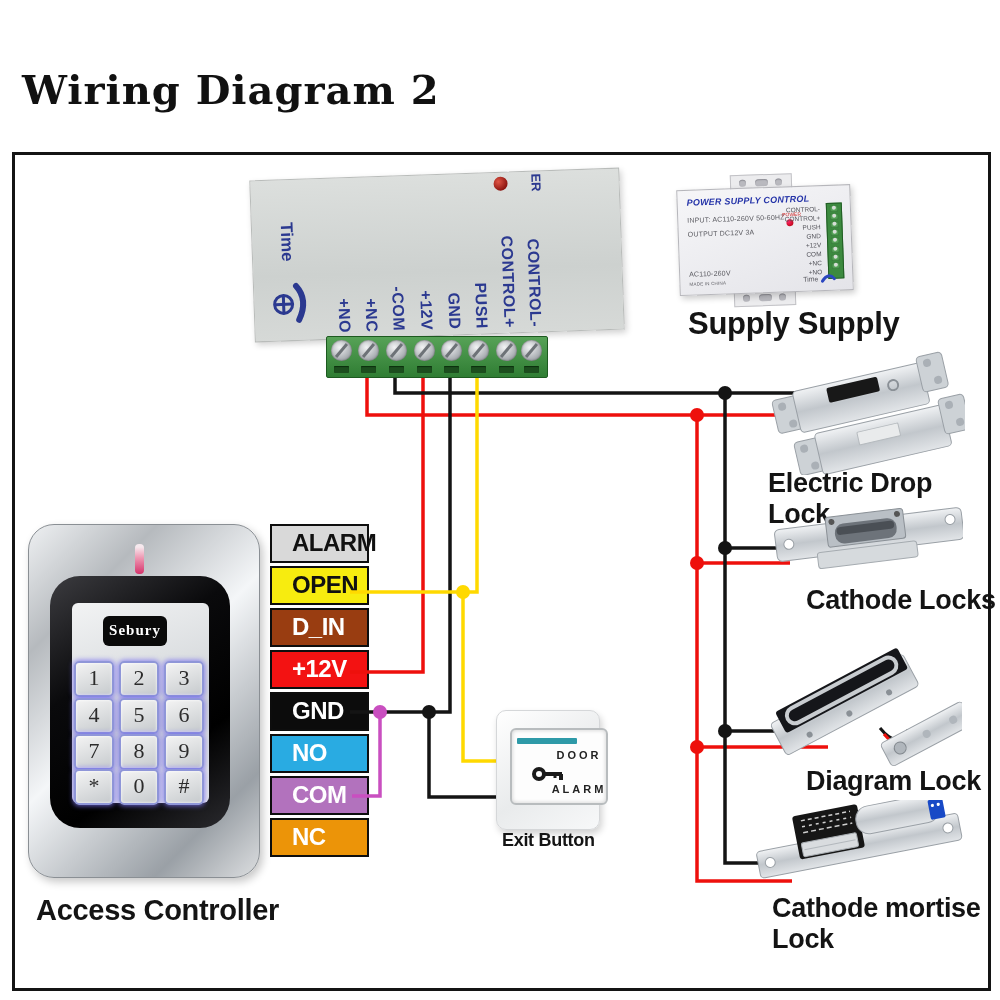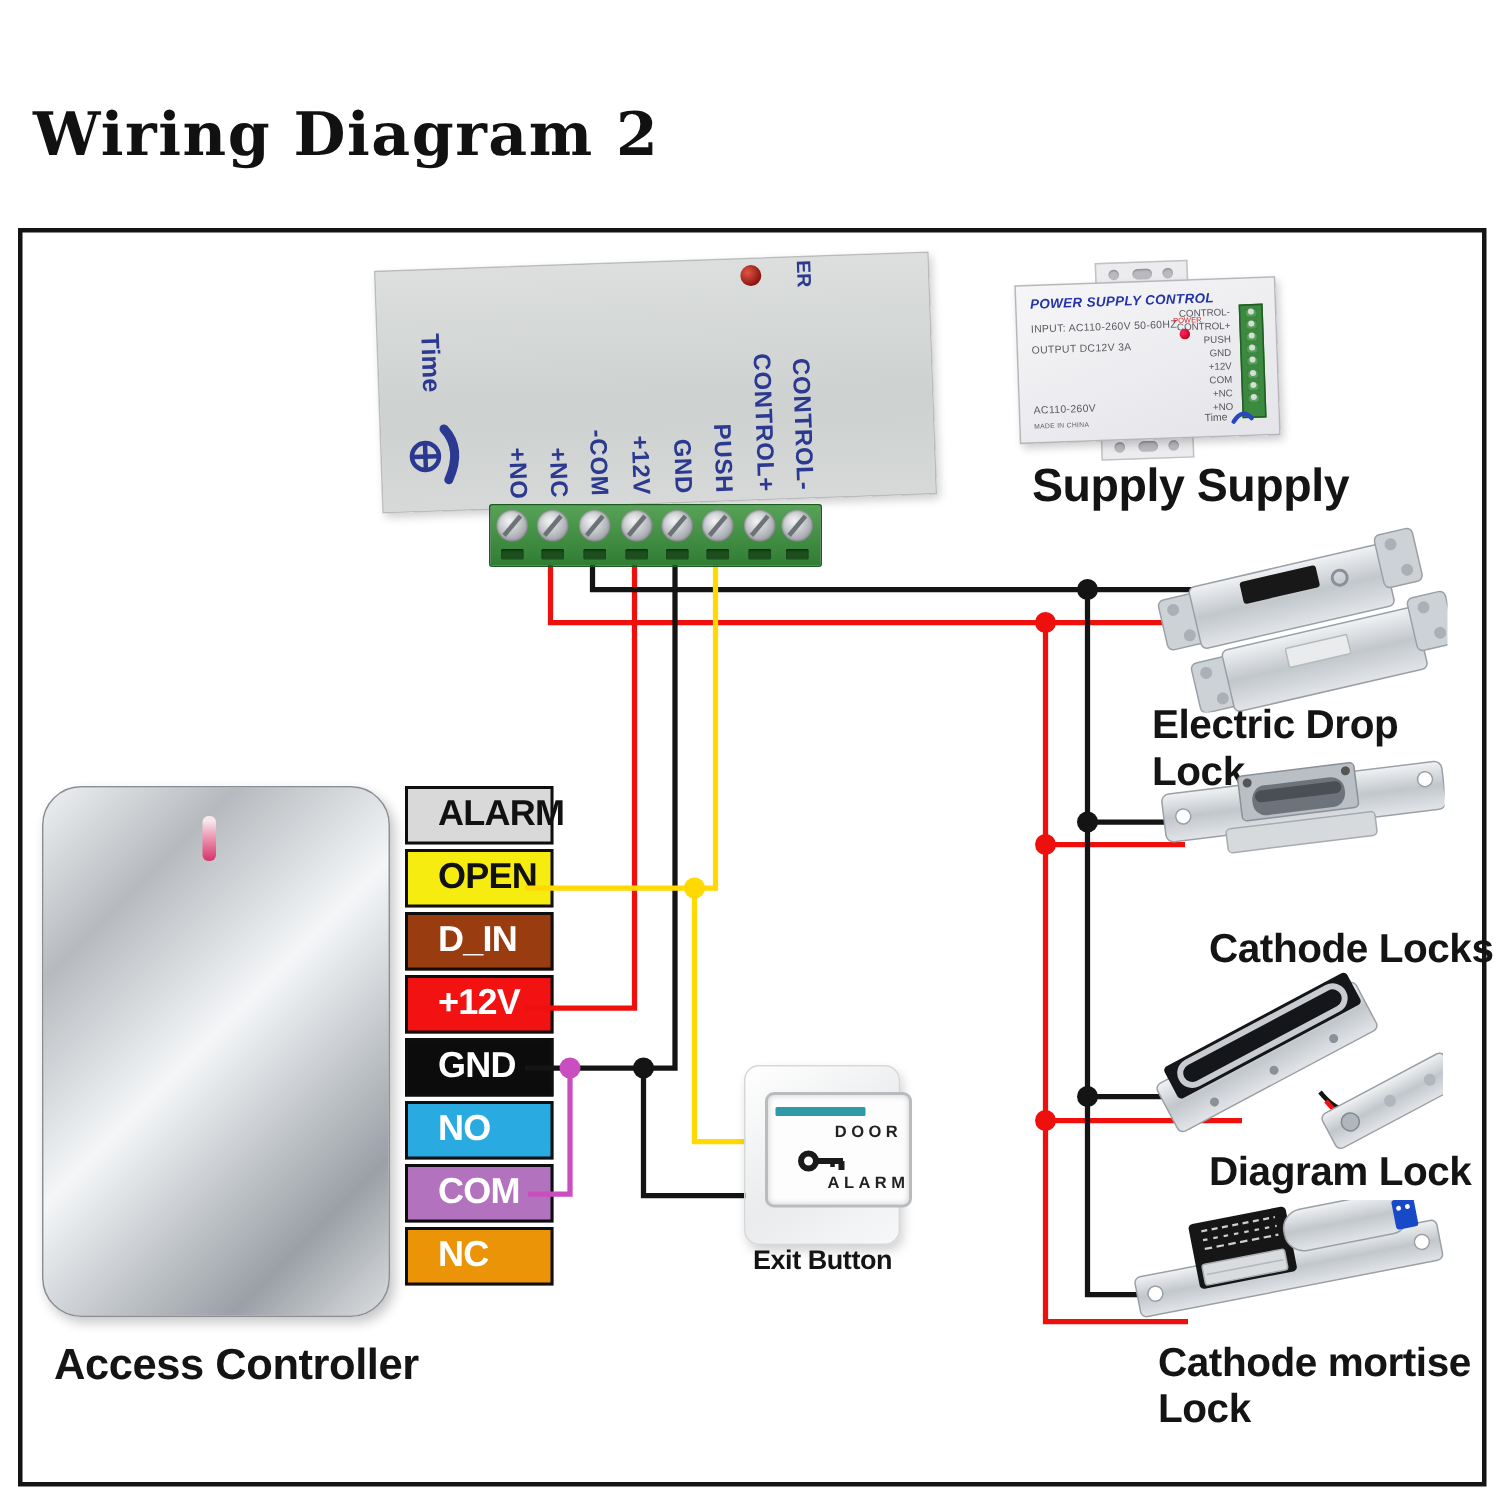--- a/index.html
+++ b/index.html
@@ -223,20 +223,37 @@
       <line x1="29" y1="9" x2="29" y2="15" stroke="#1a1a1a" stroke-width="4"></line>
       <line x1="23" y1="9" x2="23" y2="13" stroke="#1a1a1a" stroke-width="3"></line>
     </svg>
     <div class="exit-word" style="top:53px;">ALARM</div>
   </div>
 </div>
 <div class="abs caption" style="left:502px;top:830px;font-size:18px;">Exit Button</div>
 
 <div class="abs" id="acc">
   <div id="acc-led"></div>
+  <div id="acc-bezel">
+    <div id="acc-panel">
+      <div id="acc-logo">Sebury</div>
+      <div class="key" style="left:2px;top:58px;">1</div>
+      <div class="key" style="left:47px;top:58px;">2</div>
+      <div class="key" style="left:92px;top:58px;">3</div>
+      <div class="key" style="left:2px;top:95px;">4</div>
+      <div class="key" style="left:47px;top:95px;">5</div>
+      <div class="key" style="left:92px;top:95px;">6</div>
+      <div class="key" style="left:2px;top:131px;">7</div>
+      <div class="key" style="left:47px;top:131px;">8</div>
+      <div class="key" style="left:92px;top:131px;">9</div>
+      <div class="key" style="left:2px;top:166px;">*</div>
+      <div class="key" style="left:47px;top:166px;">0</div>
+      <div class="key" style="left:92px;top:166px;">#</div>
+    </div>
+  </div>
 </div>
 <div class="abs caption" style="left:36px;top:894px;font-size:29px;">Access Controller</div>
 
 <svg class="abs lock" style="left:765px;top:340px;" width="200" height="135" viewBox="0 0 200 135">
   <defs>
     <linearGradient id="silver" x1="0" y1="0" x2="0" y2="1">
       <stop offset="0" stop-color="#f0f2f4"></stop>
         <stop offset=".5" stop-color="#c2c7cc"></stop>
         <stop offset="1" stop-color="#e2e5e8"></stop>
     </linearGradient>
@@ -271,21 +288,21 @@
     <circle cx="13" cy="16" r="5" fill="#fff" stroke="#9aa0a6"></circle>
     <circle cx="176" cy="11" r="5" fill="#fff" stroke="#9aa0a6"></circle>
     <rect x="52" y="-6" width="78" height="30" rx="3" fill="#b9bfc5" stroke="#8a9096"></rect>
     <rect x="60" y="2" width="62" height="20" rx="9" fill="#6d737a"></rect>
     <rect x="62" y="5" width="58" height="8" rx="4" fill="#4a4f55"></rect>
     <rect x="40" y="28" width="100" height="16" rx="3" fill="#d6dadd" stroke="#a5abb0"></rect>
     <circle cx="58" cy="-1" r="3" fill="#555"></circle>
       <circle cx="124" cy="-1" r="3" fill="#555"></circle>
   </g>
 </svg>
-<div class="abs caption" style="left:806px;top:585px;font-size:27px;margin-top:32px;">Cathode Locks</div>
+<div class="abs caption" style="left:806px;top:585px;font-size:27px;">Cathode Locks</div>
 
 <svg class="abs lock" style="left:752px;top:632px;" width="210" height="145" viewBox="0 0 210 145">
   <g transform="translate(18,92) rotate(-28)">
     <rect x="0" y="0" width="150" height="36" rx="4" fill="url(#silver)" stroke="#9aa0a6"></rect>
     <rect x="10" y="-8" width="138" height="24" rx="3" fill="#15161a"></rect>
     <rect x="18" y="-4" width="122" height="16" rx="8" fill="none" stroke="#c8ccd0" stroke-width="4"></rect>
     <circle cx="30" cy="28" r="3" fill="#8a9096"></circle>
       <circle cx="75" cy="28" r="3" fill="#8a9096"></circle>
       <circle cx="120" cy="28" r="3" fill="#8a9096"></circle>
   </g>

